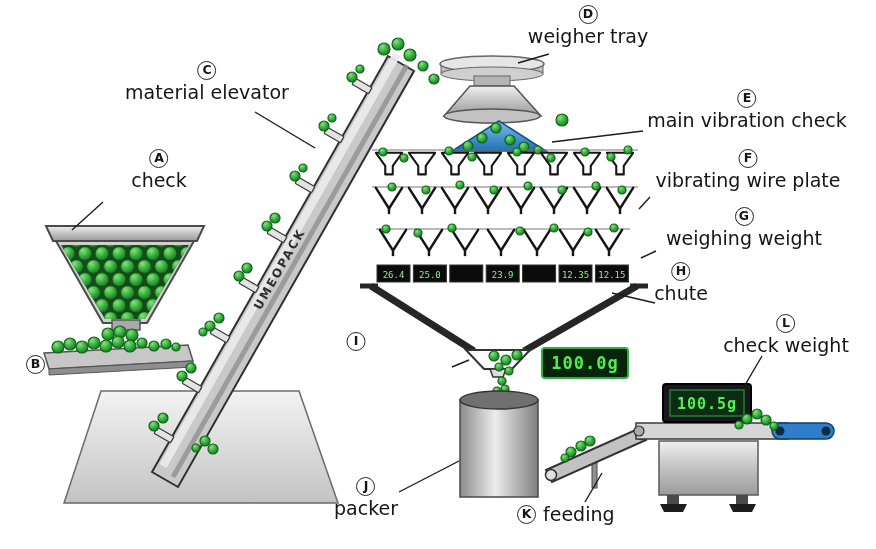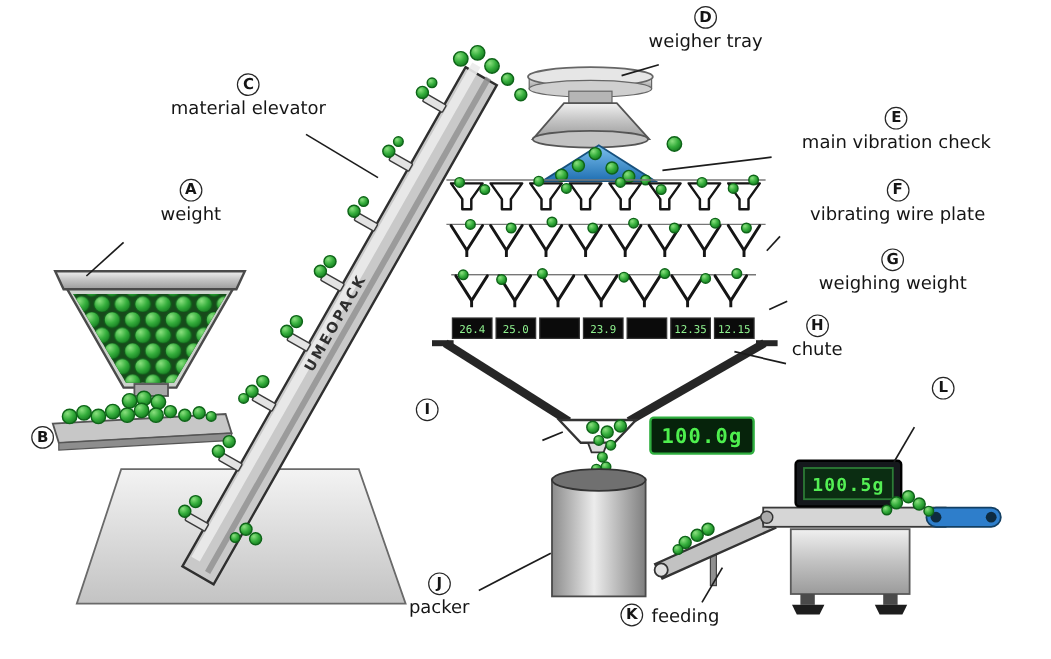--- a/index.html
+++ b/index.html
@@ -7,21 +7,21 @@
   .stage { position:relative; width:876px; height:549px; background:#ffffff; overflow:hidden; }
   svg.machine { position:absolute; left:0; top:0; }
   .ball { fill:url(#ballGrad); stroke:#0e6418; stroke-width:1.2; }
   .ptr { stroke:#1c1c1c; stroke-width:1.4; }
   .label { position:absolute; display:flex; flex-direction:column; align-items:center; gap:1px; color:#151515; transform:translateX(-50%); }
   .label.noshift { transform:none; align-items:flex-start; }
   .label.row { flex-direction:row; gap:7px; align-items:center; transform:none; }
   .label .ltr { width:19px; height:19px; border:1.8px solid #262626; border-radius:50%;
                 font-size:12.5px; font-weight:bold; display:flex; align-items:center;
                 justify-content:center; background:#fff; line-height:1; }
-  .label .txt { font-size:15px; white-space:nowrap; }
+  .label .txt { font-size:19px; white-space:nowrap; }
   .label.noshift .ltr { margin-left:26px; }
   text.readout { font-family:"DejaVu Sans Mono", monospace; fill:#8ef08e; font-size:9px; text-anchor:middle; }
   text.bigdisp { font-family:"DejaVu Sans Mono", monospace; font-weight:bold; letter-spacing:1px; text-anchor:middle; }
   text.brand { font-family:"DejaVu Sans", sans-serif; font-weight:bold; font-size:12px;
                letter-spacing:2px; fill:#2e2e2e; text-anchor:middle; }
 </style>
 </head>
 <body>
 
 <div class="stage">
@@ -307,21 +307,21 @@
     <line class="ptr" x1="655" y1="303" x2="612" y2="293"></line>
     <line class="ptr" x1="452" y1="367" x2="469" y2="360"></line>
     <line class="ptr" x1="399" y1="492" x2="459" y2="461"></line>
     <line class="ptr" x1="585" y1="502" x2="602" y2="473"></line>
     <line class="ptr" x1="762" y1="356" x2="745" y2="385"></line>
   </g>
 </svg>
 
 <div class="label" style="left:159px; top:149px;">
   <span class="ltr">A</span>
-  <span class="txt">weight</span>
+  <span class="txt">check</span>
 </div>
 <div class="label noshift" style="left:0px; top:355px;">
   <span class="ltr">B</span>
 </div>
 <div class="label" style="left:207px; top:61px;">
   <span class="ltr">C</span>
   <span class="txt">material elevator</span>
 </div>
 <div class="label" style="left:588px; top:5px;">
   <span class="ltr">D</span>
@@ -349,15 +349,16 @@
 <div class="label" style="left:366px; top:477px;">
   <span class="ltr">J</span>
   <span class="txt">packer</span>
 </div>
 <div class="label row" style="left:517px; top:503px;">
   <span class="ltr">K</span>
   <span class="txt">feeding</span>
 </div>
 <div class="label" style="left:786px; top:314px;">
   <span class="ltr">L</span>
+  <span class="txt">check weight</span>
 </div>
 
 </div>
 
 </body></html>

